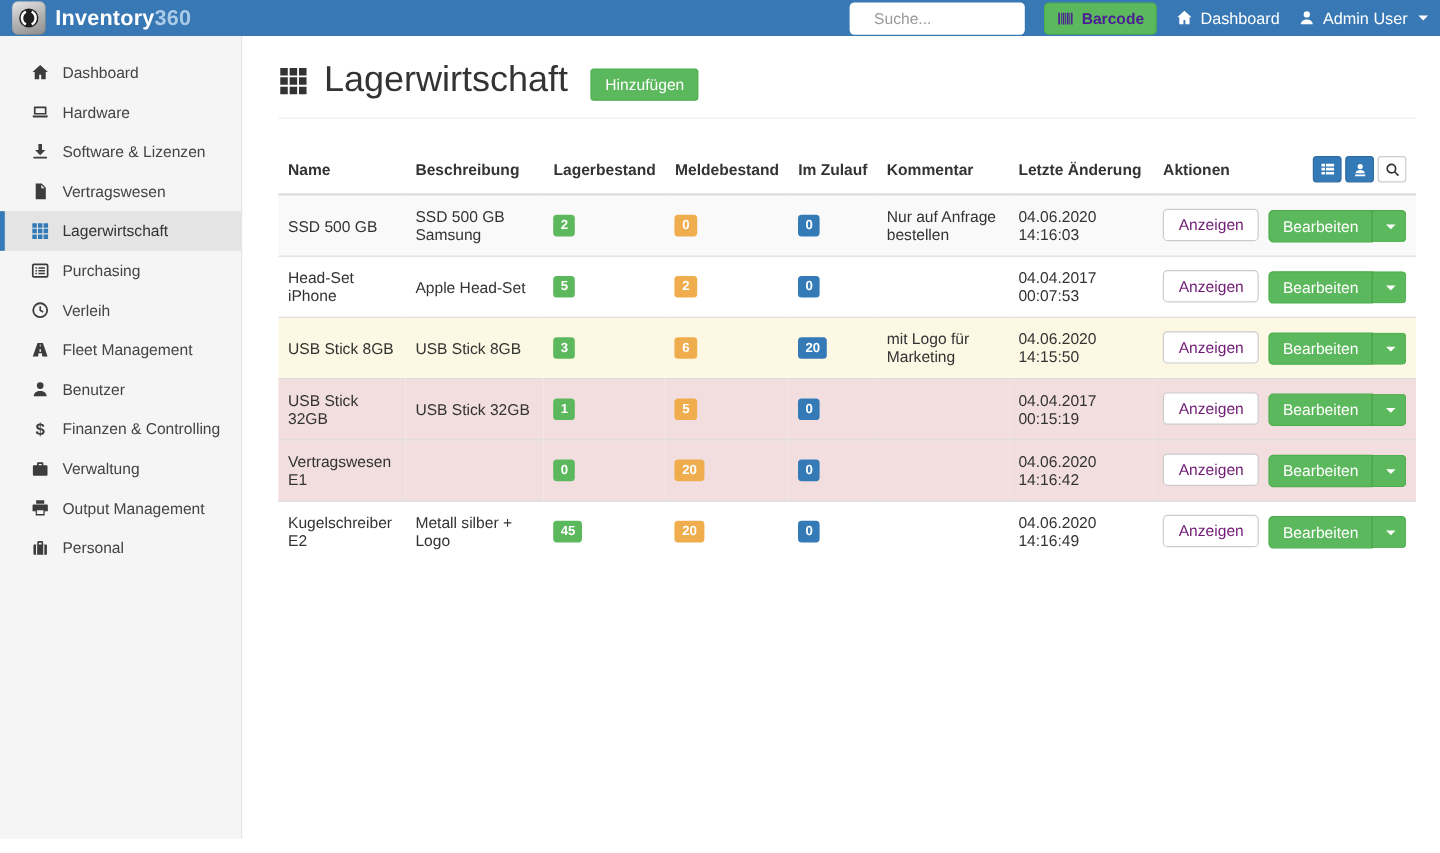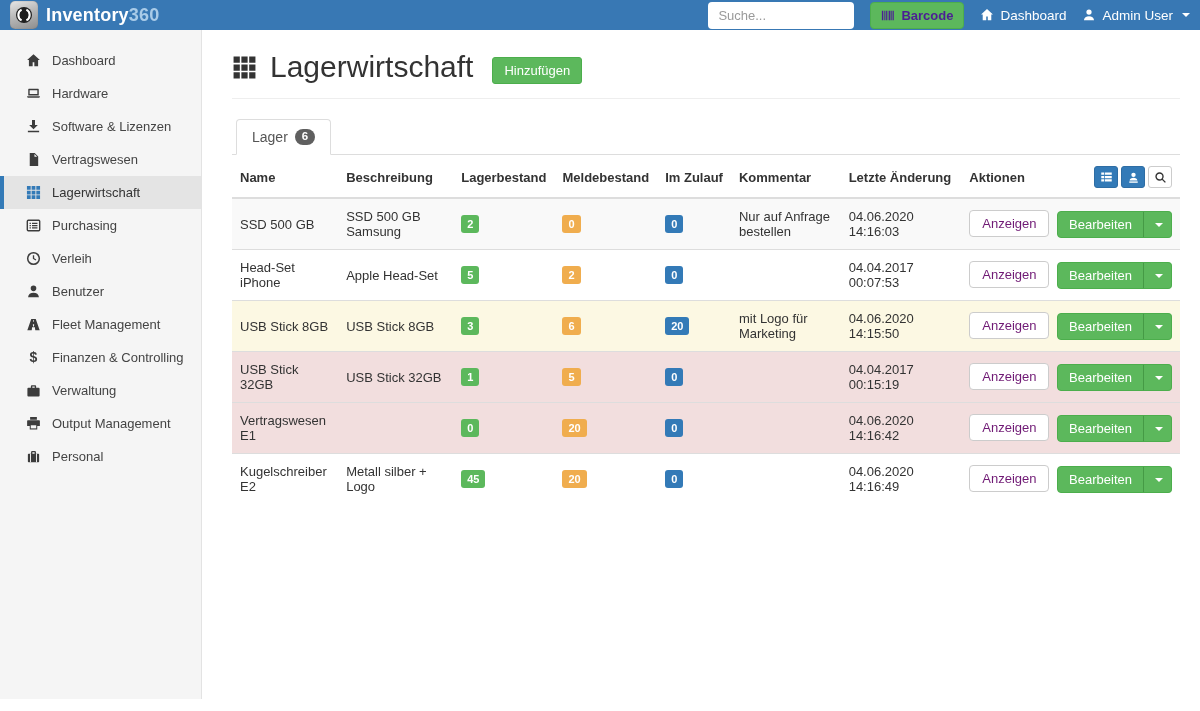--- a/index.html
+++ b/index.html
@@ -6,21 +6,21 @@
   html,body { width:1200px; height:711px; overflow:hidden; }
   body { font-family:"Liberation Sans", sans-serif; background:#fff; color:#333; }
 
   
   .navbar { height:30px; background:#3878b4; display:flex; align-items:center; padding:0 10px 0 10px; }
   .brand { display:flex; align-items:center; gap:8px; }
   .logo-box { width:28px; height:28px; border-radius:5px; background:linear-gradient(160deg,#e8e8e8 0%,#b9b9b9 45%,#8d8d8d 100%); display:flex; align-items:center; justify-content:center; box-shadow:inset 0 0 1px #666; }
   .brand-text { font-size:18px; font-weight:bold; color:#fff; letter-spacing:.2px; }
   .brand-suffix { color:#a9cbe8; font-weight:bold; }
   .nav-right { margin-left:auto; display:flex; align-items:center; gap:16px; }
-  .nav-search { width:146px; height:27px; border:none; border-radius:4px; padding:0 10px; font-size:13px; font-family:"Liberation Sans",sans-serif; color:#333; outline:none; }
+  .nav-search { width:146px; height:27px; border:none; border-radius:4px; padding:0 20px; font-size:13px; font-family:"Liberation Sans",sans-serif; color:#333; outline:none; }
   .nav-search::placeholder { color:#9a9a9a; }
   .btn-barcode { display:inline-flex; align-items:center; gap:6px; background:#5cb85c; border:1px solid #4cae4c; color:#4c1d95; font-size:13px; font-weight:bold; padding:5px 10px; border-radius:4px; cursor:pointer; font-family:inherit; }
   .nav-link { display:inline-flex; align-items:center; gap:6px; color:#fff; font-size:13.5px; text-decoration:none; cursor:pointer; }
   .caret { display:inline-block; width:0; height:0; border-left:4px solid transparent; border-right:4px solid transparent; border-top:4px solid #fff; margin-left:3px; }
 
   
   .shell { display:flex; height:669px; }
   .sidebar { width:202px; background:#f5f5f5; border-right:1px solid #e3e3e3; padding-top:14px; flex-shrink:0; }
   .side-item { display:flex; align-items:center; gap:11px; height:33px; padding:0 10px 0 21px; font-size:13px; color:#444; cursor:pointer; border-left:4px solid transparent; }
   .side-item .s-ico { width:16px; display:flex; justify-content:center; color:#3c3c3c; flex-shrink:0; }
@@ -169,33 +169,33 @@
           <svg width="15" height="15" viewBox="0 0 16 16">
             <circle cx="8" cy="8" r="6.2" fill="none" stroke="currentColor" stroke-width="1.6"></circle>
             <path d="M8 4.4V8l2.6 1.6" fill="none" stroke="currentColor" stroke-width="1.4"></path>
           </svg>
         </span>
       <span>Verleih</span>
     </div>
     <div class="side-item">
       <span class="s-ico">
           <svg width="15" height="15" viewBox="0 0 16 16" fill="currentColor">
-            <path d="M8 7.6a3 3 0 1 0 0-6 3 3 0 0 0 0 6zM2.2 14c.3-3 2.6-4.6 5.8-4.6s5.5 1.6 5.8 4.6z"></path>
-          </svg>
-        </span>
-      <span>Benutzer</span>
-    </div>
-    <div class="side-item">
-      <span class="s-ico">
-          <svg width="15" height="15" viewBox="0 0 16 16" fill="currentColor">
             <path d="M5.6 2h4.8l4.2 12H9.9l-.4-3H6.5l-.4 3H1.4z"></path>
             <path d="M7.6 3.2h.8l-.12 2h-.56zM7.3 7.6h1.4l-.18 2.4H7.5z" fill="#f5f5f5"></path>
           </svg>
         </span>
       <span>Fleet Management</span>
+    </div>
+    <div class="side-item">
+      <span class="s-ico">
+          <svg width="15" height="15" viewBox="0 0 16 16" fill="currentColor">
+            <path d="M8 7.6a3 3 0 1 0 0-6 3 3 0 0 0 0 6zM2.2 14c.3-3 2.6-4.6 5.8-4.6s5.5 1.6 5.8 4.6z"></path>
+          </svg>
+        </span>
+      <span>Benutzer</span>
     </div>
     <div class="side-item">
       <span class="s-ico">
           <svg width="15" height="15" viewBox="0 0 16 16">
             <text x="8" y="13" text-anchor="middle" font-size="15" font-weight="bold" fill="currentColor">$</text>
           </svg>
         </span>
       <span>Finanzen &amp; Controlling</span>
     </div>
     <div class="side-item">
@@ -231,26 +231,20 @@
       <span>
         <svg width="25" height="25" viewBox="0 0 16 16" fill="#333">
             <path d="M1 1h4v4H1zM6 1h4v4H6zM11 1h4v4h-4zM1 6h4v4H1zM6 6h4v4H6zM11 6h4v4h-4zM1 11h4v4H1zM6 11h4v4H6zM11 11h4v4h-4z"></path>
           </svg>
       </span>
       <h1 class="page-title">Lagerwirtschaft</h1>
       <button class="btn-add">Hinzufügen</button>
     </div>
     <hr class="title-hr">
 
-    <div class="tabs">
-      <span class="tab">
-        <span>Lager</span>
-        <span class="tab-badge">6</span>
-      </span>
-    </div>
 
     <table>
       <colgroup>
         <col style="width:112px">
           <col style="width:136px">
           <col style="width:88px">
           <col style="width:96px">
         <col style="width:64px">
           <col style="width:146px">
           <col style="width:124px">

